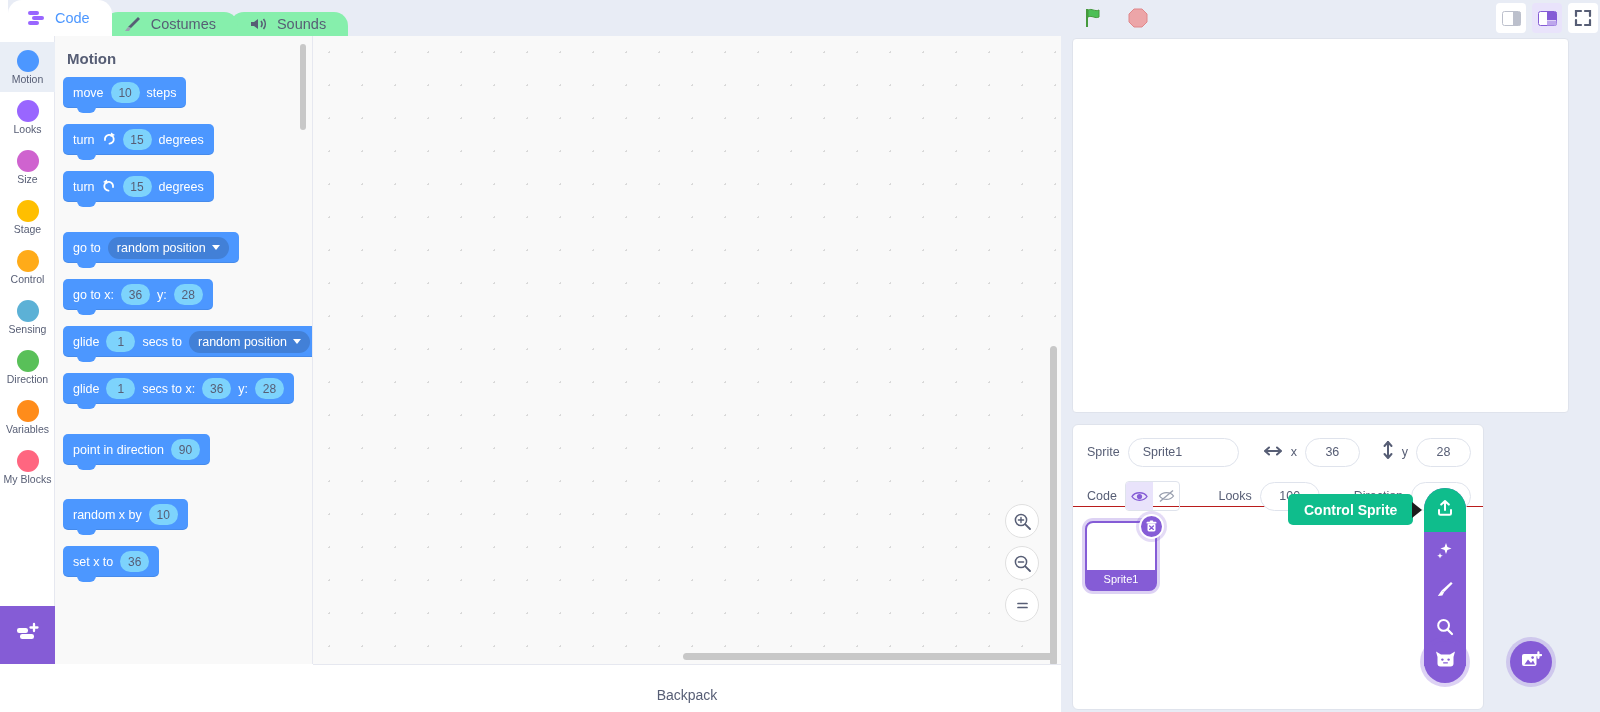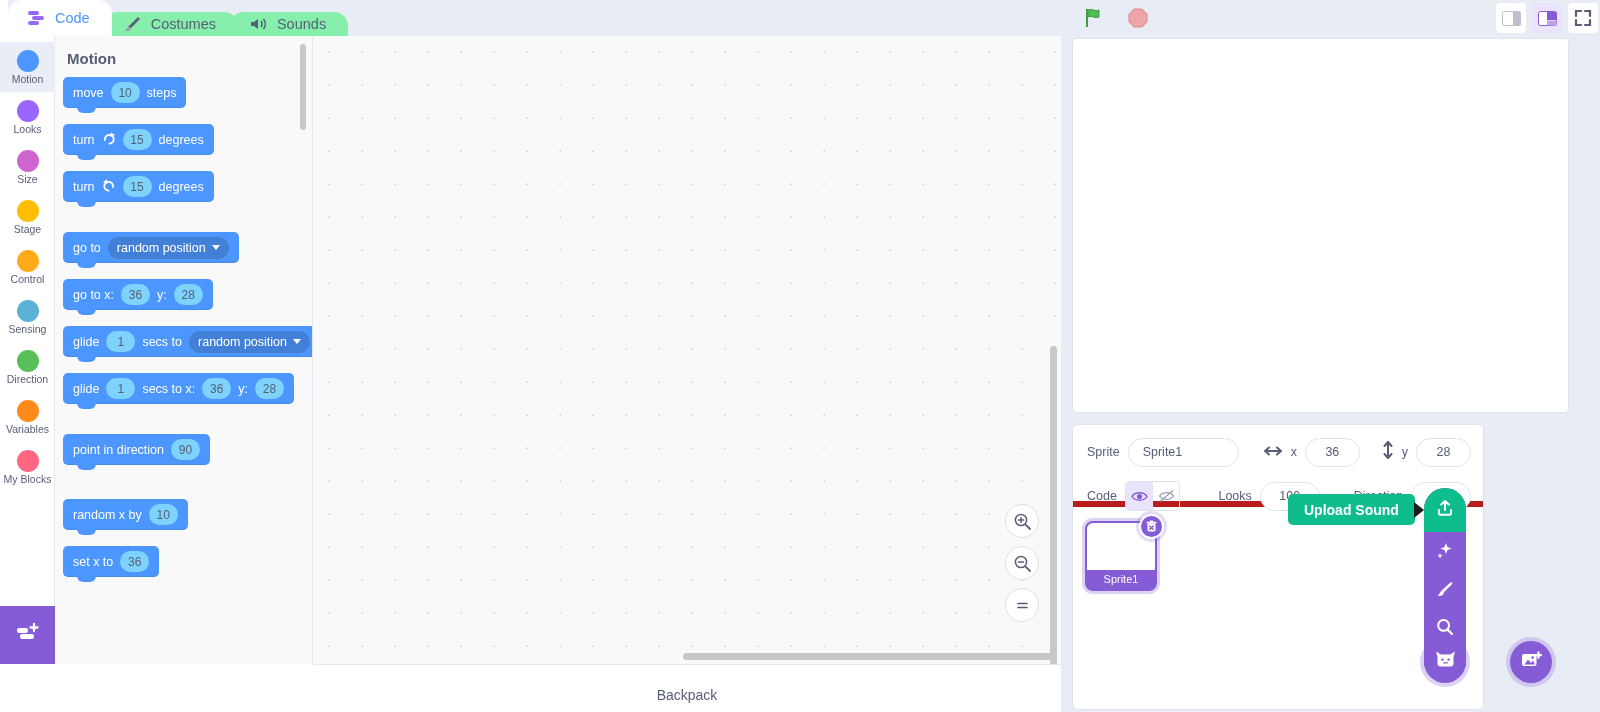--- a/index.html
+++ b/index.html
@@ -139,21 +139,21 @@
   }
   .stage {
     position: absolute; left: 11px; top: 2px; width: 497px; height: 375px;
     background: #fff; border: 1px solid #dfe3ec; border-radius: 4px;
   }
 
   .spritepane {
     position: absolute; left: 11px; top: 388px; width: 412px; height: 286px;
     background: #fff; border: 1px solid #dfe3ec; border-radius: 6px; overflow: hidden;
   }
-  .spriteinfo { height: 82px; border-bottom: 6px solid #b91c1c; padding: 10px 12px 0 14px; position: relative; }
+  .spriteinfo { height: 82px; border-bottom: 1px solid #b91c1c; padding: 10px 12px 0 14px; position: relative; }
   .inforow { display: flex; align-items: center; gap: 8px; height: 34px; }
   .lbl { font-size: 12.5px; color: #575e75; }
   .field {
     background: #fff; border: 1px solid #dfe3ec; border-radius: 16px;
     height: 29px; display: flex; align-items: center; padding: 0 14px;
     font-size: 12.5px; color: #575e75;
   }
   .field.name { width: 134px; }
   .field.num { width: 62px; justify-content: center; }
   .toggle { display: flex; border: 1px solid #dfe3ec; border-radius: 4px; overflow: hidden; height: 30px; }
@@ -575,21 +575,21 @@
       <svg width="23" height="22" viewBox="0 0 23 22">
         <path d="M3.5 8 L2 2.5 L7 5.5 h9 L21 2.5 L19.5 8 v6.5 a3 3 0 0 1 -3 3 h-10 a3 3 0 0 1 -3 -3 Z" fill="#fff"></path>
         <circle cx="8.4" cy="10.6" r="1.2" fill="#855cd6"></circle>
         <circle cx="14.6" cy="10.6" r="1.2" fill="#855cd6"></circle>
         <path d="M9.6 13.8 h3.8" stroke="#855cd6" stroke-width="1.2" stroke-linecap="round"></path>
       </svg>
     </span>
   </div>
 
   <div class="tooltip">
-    <span>Upload Sound</span>
+    <span>Control Sprite</span>
   </div>
 
   <div class="bdbtn">
     <span>
       <svg width="22" height="20" viewBox="0 0 22 20">
         <rect x="2" y="4" width="14.5" height="12" rx="2" fill="#fff"></rect>
         <path d="M4.5 14.5 L8 9.5 L11 13 L13 10.6 L15 14.5 Z" fill="#855cd6"></path>
         <circle cx="12.6" cy="7.6" r="1.3" fill="#855cd6"></circle>
         <path d="M18.4 2.4 v5.4 M15.7 5.1 h5.4" stroke="#fff" stroke-width="2.2" stroke-linecap="round"></path>
       </svg>

